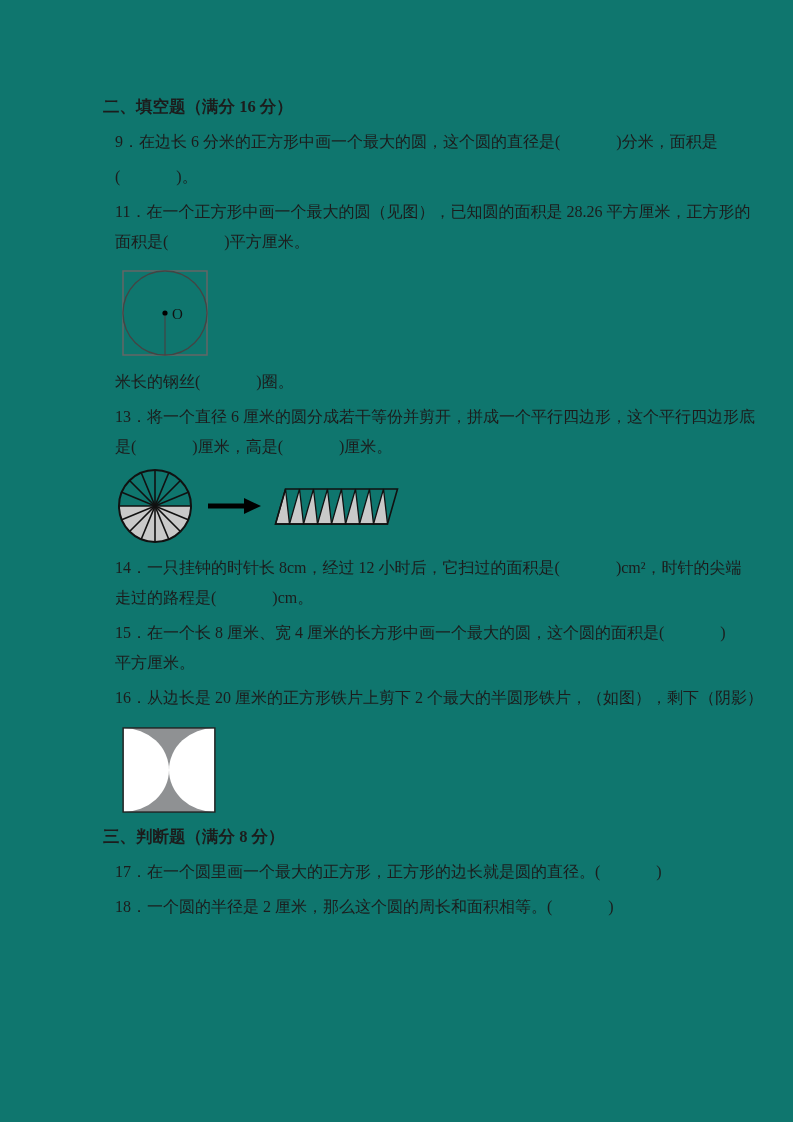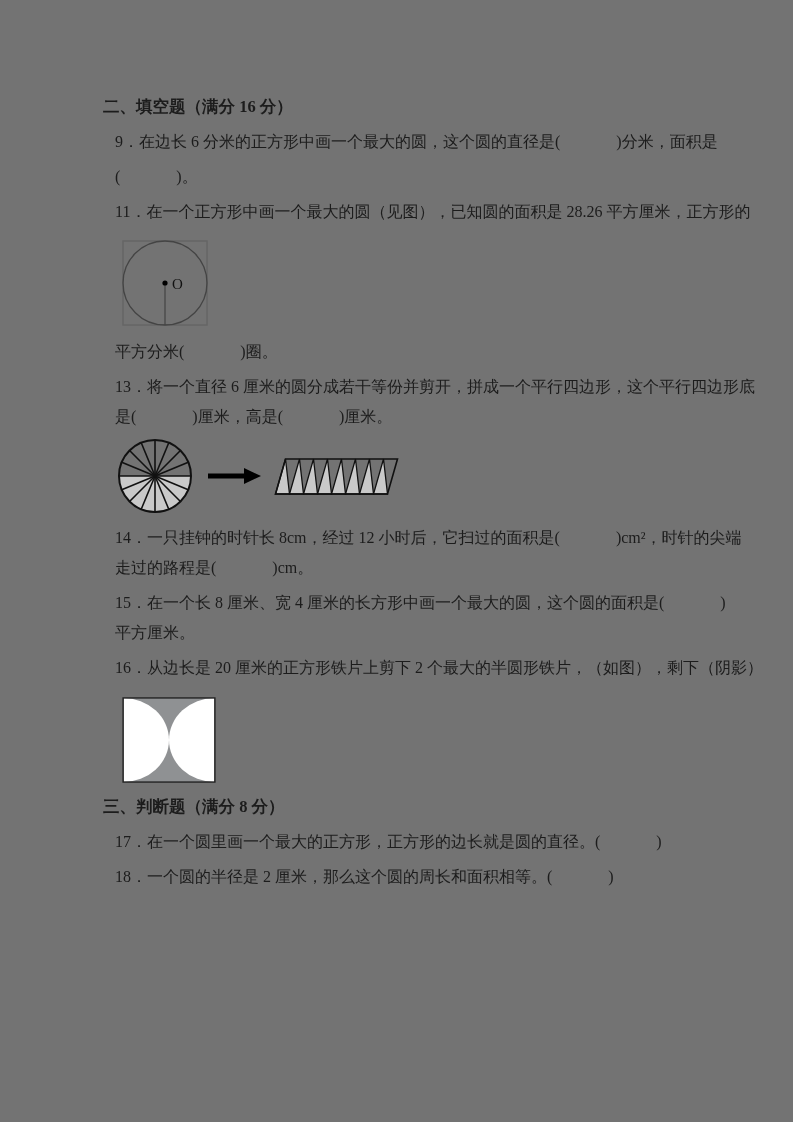--- a/index.html
+++ b/index.html
@@ -1,20 +1,20 @@
 <!DOCTYPE html>
 <html style="--tx: #1c1c1c; --lg: #c9c9c9; --mg: #8f9193;"><head>
 <meta charset="utf-8">
 <style>
   html, body { margin: 0; padding: 0; background: #ffffff; }
   .page {
     position: relative;
     width: 793px;
     height: 1122px;
-    background: #737373;
+    background: #0f766e;
     overflow: hidden;
   }
   .content {
     position: absolute;
     left: 103px;
     top: 92px;
     width: 608px;
     color: var(--tx, #1c1c1c);
     font-family: "Liberation Serif", "DejaVu Serif", serif;
     font-size: 16px;
@@ -55,34 +55,35 @@
     <div class="q" data-name="question-9">
       <div class="line" data-name="question-9-line-1">9．在边长 6 分米的正方形中画一个最大的圆，这个圆的直径是(              )分米，面积是</div>
     </div>
 
     <div class="q" data-name="question-10">
       <div class="line" data-name="question-10-line-2">(              )。</div>
     </div>
 
     <div class="q" data-name="question-11">
       <div class="line" data-name="question-11-line-1">11．在一个正方形中画一个最大的圆（见图），已知圆的面积是 28.26 平方厘米，正方形的</div>
+      <div class="line" data-name="question-11-line-2">面积是(              )平方厘米。</div>
     </div>
 
     <div class="fig fig1" data-name="figure-inscribed-circle">
       <svg width="92" height="88" viewBox="0 0 92 88" data-name="inscribed-circle-figure">
         <rect x="4" y="2" width="84" height="84" fill="none" stroke="#666" stroke-width="1.5" data-name="outer-square"></rect>
         <circle cx="46" cy="44" r="42" fill="none" stroke="#444" stroke-width="1.3" data-name="inscribed-circle"></circle>
         <line x1="46" y1="44" x2="46" y2="86" stroke="#444" stroke-width="1.2" data-name="radius-line"></line>
         <circle cx="46" cy="44" r="2.6" fill="#000" data-name="circle-center-dot"></circle>
         <text x="53" y="50" font-size="15" data-name="inscribed-circle-label">O</text>
       </svg>
     </div>
 
     <div class="q" data-name="question-12">
-      <div class="line" data-name="question-12-line-2">平方分米(              )圈。</div>
+      <div class="line" data-name="question-12-line-2">米长的钢丝(              )圈。</div>
     </div>
 
     <div class="q" data-name="question-13">
       <div class="line" data-name="question-13-line-1">13．将一个直径 6 厘米的圆分成若干等份并剪开，拼成一个平行四边形，这个平行四边形底</div>
       <div class="line" data-name="question-13-line-2">是(              )厘米，高是(              )厘米。</div>
     </div>
 
     <div class="fig fig2" data-name="figure-sectors-to-parallelogram">
       <svg width="78" height="78" viewBox="0 0 78 78" data-name="sector-circle-figure">
         <path d="M3,39 A36,36 0 0 0 75,39 Z" fill="var(--lg, #c9c9c9)" data-name="shaded-bottom-half"></path>

